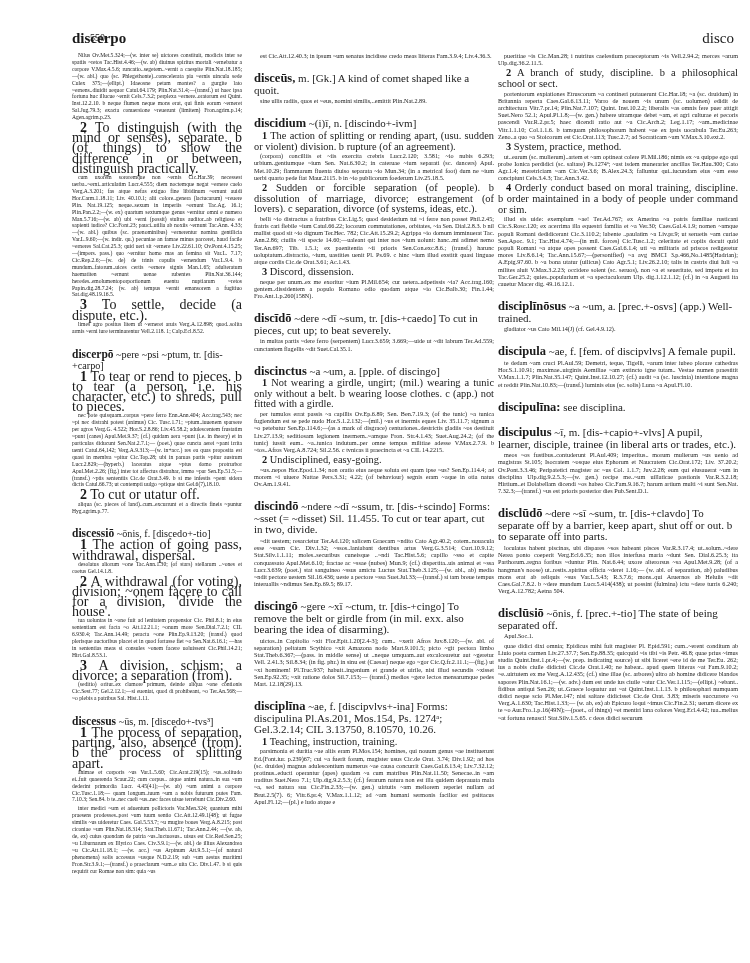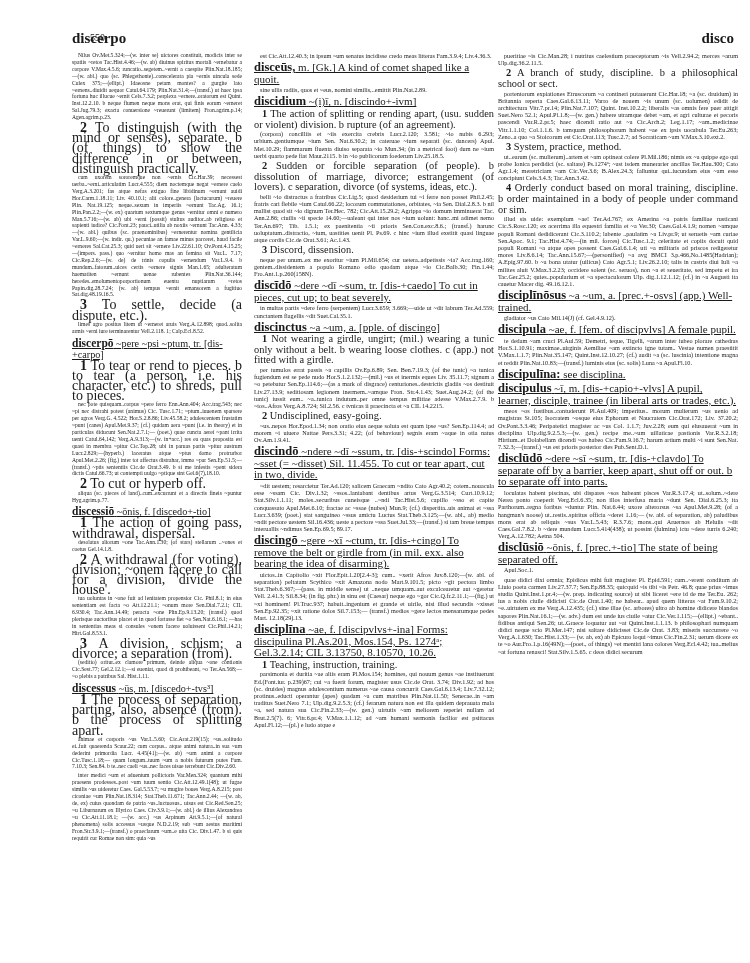--- a/index.html
+++ b/index.html
@@ -4,27 +4,27 @@
   <style>
     html, body { margin: 0; padding: 0; background: #ffffff; }
     body {
       width: 750px; height: 963px; overflow: hidden; position: relative;
       font-family: "Liberation Serif", "DejaVu Serif", serif; color: #1a1a1a;
     }
     .page { position: absolute; left: 70px; top: 30px; width: 668px; height: 910px; }
     .running-head { position: absolute; top: 0; left: 0; width: 668px; height: 22px; }
     .rh-left { position: absolute; left: 2px; top: 0; font-weight: bold; font-size: 15px; }
     .rh-center { position: absolute; left: 0; width: 100%; text-align: left; top: 2px; font-size: 10px; padding-left: 20px; box-sizing: border-box; }
-    .rh-right { position: absolute; right: 4px; top: 0; font-weight: bold; font-size: 15px; text-align: center; }
+    .rh-right { position: absolute; right: 4px; top: 0; font-weight: normal; font-size: 15px; text-align: center; }
     .columns { position: absolute; top: 22px; left: 0; width: 668px; height: 888px; }
     .col { position: absolute; top: 0; height: 888px; overflow: hidden; }
     .col-1 { left: 2px; width: 170px; }
     .col-2 { left: 184px; width: 240px; }
     .col-3 { left: 428px; width: 240px; }
-    .hw-line { font-size: 10.2px; line-height: 11px; margin: 3px 0 1px 0; text-decoration: underline; }
+    .hw-line { font-size: 10.2px; line-height: 11px; margin: 14px 0 1px 0; }
     .hw { font-weight: bold; font-size: 11.5px; }
     .sense { margin: 1px 0 1px 0; }
     .def { font-size: 14px; line-height: 10.2px; text-indent: 8px; text-align: justify; margin: 0; }
     .num { font-weight: bold; }
     .cit { font-size: 5.6px; line-height: 6.9px; text-indent: 6px; text-align: justify; margin: 0 0 2px 0; color: #222; }
     .col-2 .cit, .col-3 .cit { font-size: 6.2px; line-height: 7.2px; }
     .col-2 .def, .col-3 .def { font-size: 10.4px; line-height: 10.6px; }
     .col-2 .hw-line, .col-3 .hw-line { font-size: 11px; line-height: 11.5px; }
     .col-2 .hw, .col-3 .hw { font-size: 12.5px; }
   </style>
@@ -40,21 +40,21 @@
   <div class="columns">
     <div class="col col-1">
         <p class="cit">Nilus Ov.Met.5.324;—(w. inter se) uictores constituit, modicis inter se spatiis ~retos Tac.Hist.4.46;—(w. ab) diuinus spiritus mortali ~ernebatur a corpore V.Max.4.5.6; runcatio..segetem..~ernit a caespite Plin.Nat.18.185; —(w. abl.) quo (sc. Phlegethonte)..conscelerata pia ~ernis uincula sede Culex 375;—(ellipt.) Idaeosne petam montes? a gurgite lato ~ernens..diuidit aequor Catul.64.179; Plin.Nat.31.4;—(transf.) ut haec ipsa fortuna huc illucue ~ernit Cels.7.3.2; perplexa ~ernere..oratorum est Quint. Inst.12.2.10.   b neque flumen neque mons erat, qui finis eorum ~erneret Sal.Jug.79.3; exacta conuersione ~reuerunt (limitem) Fron.agrim.p.14; Agen.agrim.p.23.</p>
         <p class="def sense"><span class="num">2</span> <span>To distinguish (with the mind or senses), separate. b (of things) to show the difference in or between, distinguish practically.</span></p>
         <p class="cit">cum uxorem sororemque non ~ernis Cic.Har.39; necessest uerba..~erni..articulatim Lucr.4.555; diem noctemque negat ~ernere caelo Verg.A.3.201; fas atque nefas exiguo fine libidinum ~ernunt auidi Hor.Carm.1.18.11; Liv. 40.10.1; alii colore..genera (lactucarum) ~reuere Plin. Nat.19.125; neque..sexum in imperiis ~ernunt Tac.Ag. 16.1; Plin.Pan.2.2;—(w. ex) quartum sextumque genus ~ernitur omni e numero Man.5.716;—(w. ab) ubi ~erni (possit) stultus auditor..ab religioso et sapienti iudice? Cic.Font.23; pauci..utilia ab noxiis ~ernunt Tac.Ann. 4.33;—(w. abl.) quibus (sc. praenominibus) ~ernerentur nomina gentilicia Var.L.9.60;—(w. indir. qu.) pecuniae an famae minus parceret, haud facile ~erneres Sal.Cat.25.3; quid ueri sit ~ernere Liv.22.61.10; Ov.Pont.4.15.25;—(impers. pass.) quo ~ernitur homo mas an femina sit Var.L. 7.17; Cic.Rep.2.6;—(w. de) de trinis copulis ~ernendum Var.L.9.4.   b mundum..fatorum..uices certis ~ernere signis Man.1.65; adulteratum haematiten ~ernunt uenae rubentes Plin.Nat.36.144; heredes..emolumentoporportionum euentu nuptiarum ~retos Papin.dig.28.7.24; (w. ab) tempus ~ernit emansorem a fugitiuo Sat.dig.48.19.16.5.</p>
         <p class="def sense"><span class="num">3</span> <span>To settle, decide (a dispute, etc.).</span></p>
         <p class="cit">limes agro positus litem ut ~erneret aruis Verg.A.12.898; quod..solita armis ~erni iure terminarentur Vell.2.118. 1; Calp.Ecl.8.52.</p>
         <p class="hw-line"><span class="hw">discerpō</span> <span>~pere ~psi ~ptum, tr. [dis-+carpo]</span></p>
         <p class="def sense"><span class="num">1</span> <span>To tear or rend to pieces. b to tear (a person, i.e. his character, etc.) to shreds, pull to pieces.</span></p>
         <p class="cit">nec pote quisquam..corpus ~pere ferro Enn.Ann.404; Acc.trag.543; nec ~pi nec distrahi potest (animus) Cic. Tusc.1.71; ~ptum..iuuenem sparsere per agros Verg.G. 4.522; Hor.S.2.8.86; Liv.45.58.2; adulescentem frustatim ~punt (canes) Apul.Met.9.37; (cf.) quidam aera ~punt (i.e. in theory) et in particulas diducunt Sen.Nat.2.7.1;— (poet.) quae cuncta aerei ~pant irrita uenti Catul.64,142; Verg.A.9.313;—(w. in+acc.) res ea quas proposita est quasi in membra ~pitur Cic.Top.28; ubi in paruas partis ~pitur austrum Lucr.2.829;—(hyperb.) laceratus atque ~ptus domo protrurbor Apul.Met.2.26; (fig.) inter tot affectus distrahar, immo ~par Sen.Ep.51.5;—(transf.) ~ptis sententiis Cic.de Orat.3.49.   b si me infestis ~pent sidera dictis Catul.66.73; ut contempti uulgo ~ptique sint Gel.6(7),18.10.</p>
-        <p class="def sense"><span class="num">2</span> <span>To cut or hyperb off.</span></p>
+        <p class="def sense"><span class="num">2</span> <span>To cut or utatur off.</span></p>
         <p class="cit">aliqua (sc. pieces of land)..cum..excurrunt et a directis fineis ~puntur Hyg.agrim.p.77.</p>
         <p class="hw-line"><span class="hw">discessiō</span> <span>~ōnis, f. [discedo+-tio]</span></p>
         <p class="def sense"><span class="num">1</span> <span>The action of going pass, withdrawal, dispersal.</span></p>
         <p class="cit">desolatus aliorum ~one Tac.Ann.1.30; (of stars) stellarum ..~ones et coetus Gel.14.1.8.</p>
         <p class="def sense"><span class="num">2</span> <span>A withdrawal (for voting), division; ~onem facere to call for a division, 'divide the house'.</span></p>
         <p class="cit">tua uoluntas in ~one fuit ad lenitatem propensior Cic. Phil.8.1; in eius sententiam est facta ~o Att.12.21.1; ~onum more Sen.Dial.7.2.1; CIL 6.930.4; Tac.Ann.14.49; peracta ~one Plin.Ep.9.13.20; (transf.) quod plerisque auctoribus placet et in quod fortasse fiet ~o Sen.Nat.6.16.1; —has in sententias meas si consules ~onem facere uoluissent Cic.Phil.14.21; Hirt.Gal.8.53.1.</p>
         <p class="def sense"><span class="num">3</span> <span>A division, schism; a divorce; a separation (from).</span></p>
         <p class="cit">(seditio) oritur..ex clamore primum, deinde aliqua ~one contionis Cic.Sest.77; Gel.2.12.1;—si eueniat, quod di prohibeant, ~o Ter.An.568;—~o plebis a patribus Sal. Hist.1.11.</p>
         <p class="hw-line"><span class="hw">discessus</span> <span>~ūs, m. [discedo+-tvs³]</span></p>
         <p class="def sense"><span class="num">1</span> <span>The process of separation, parting, also, absence (from). b the process of splitting apart.</span></p>

